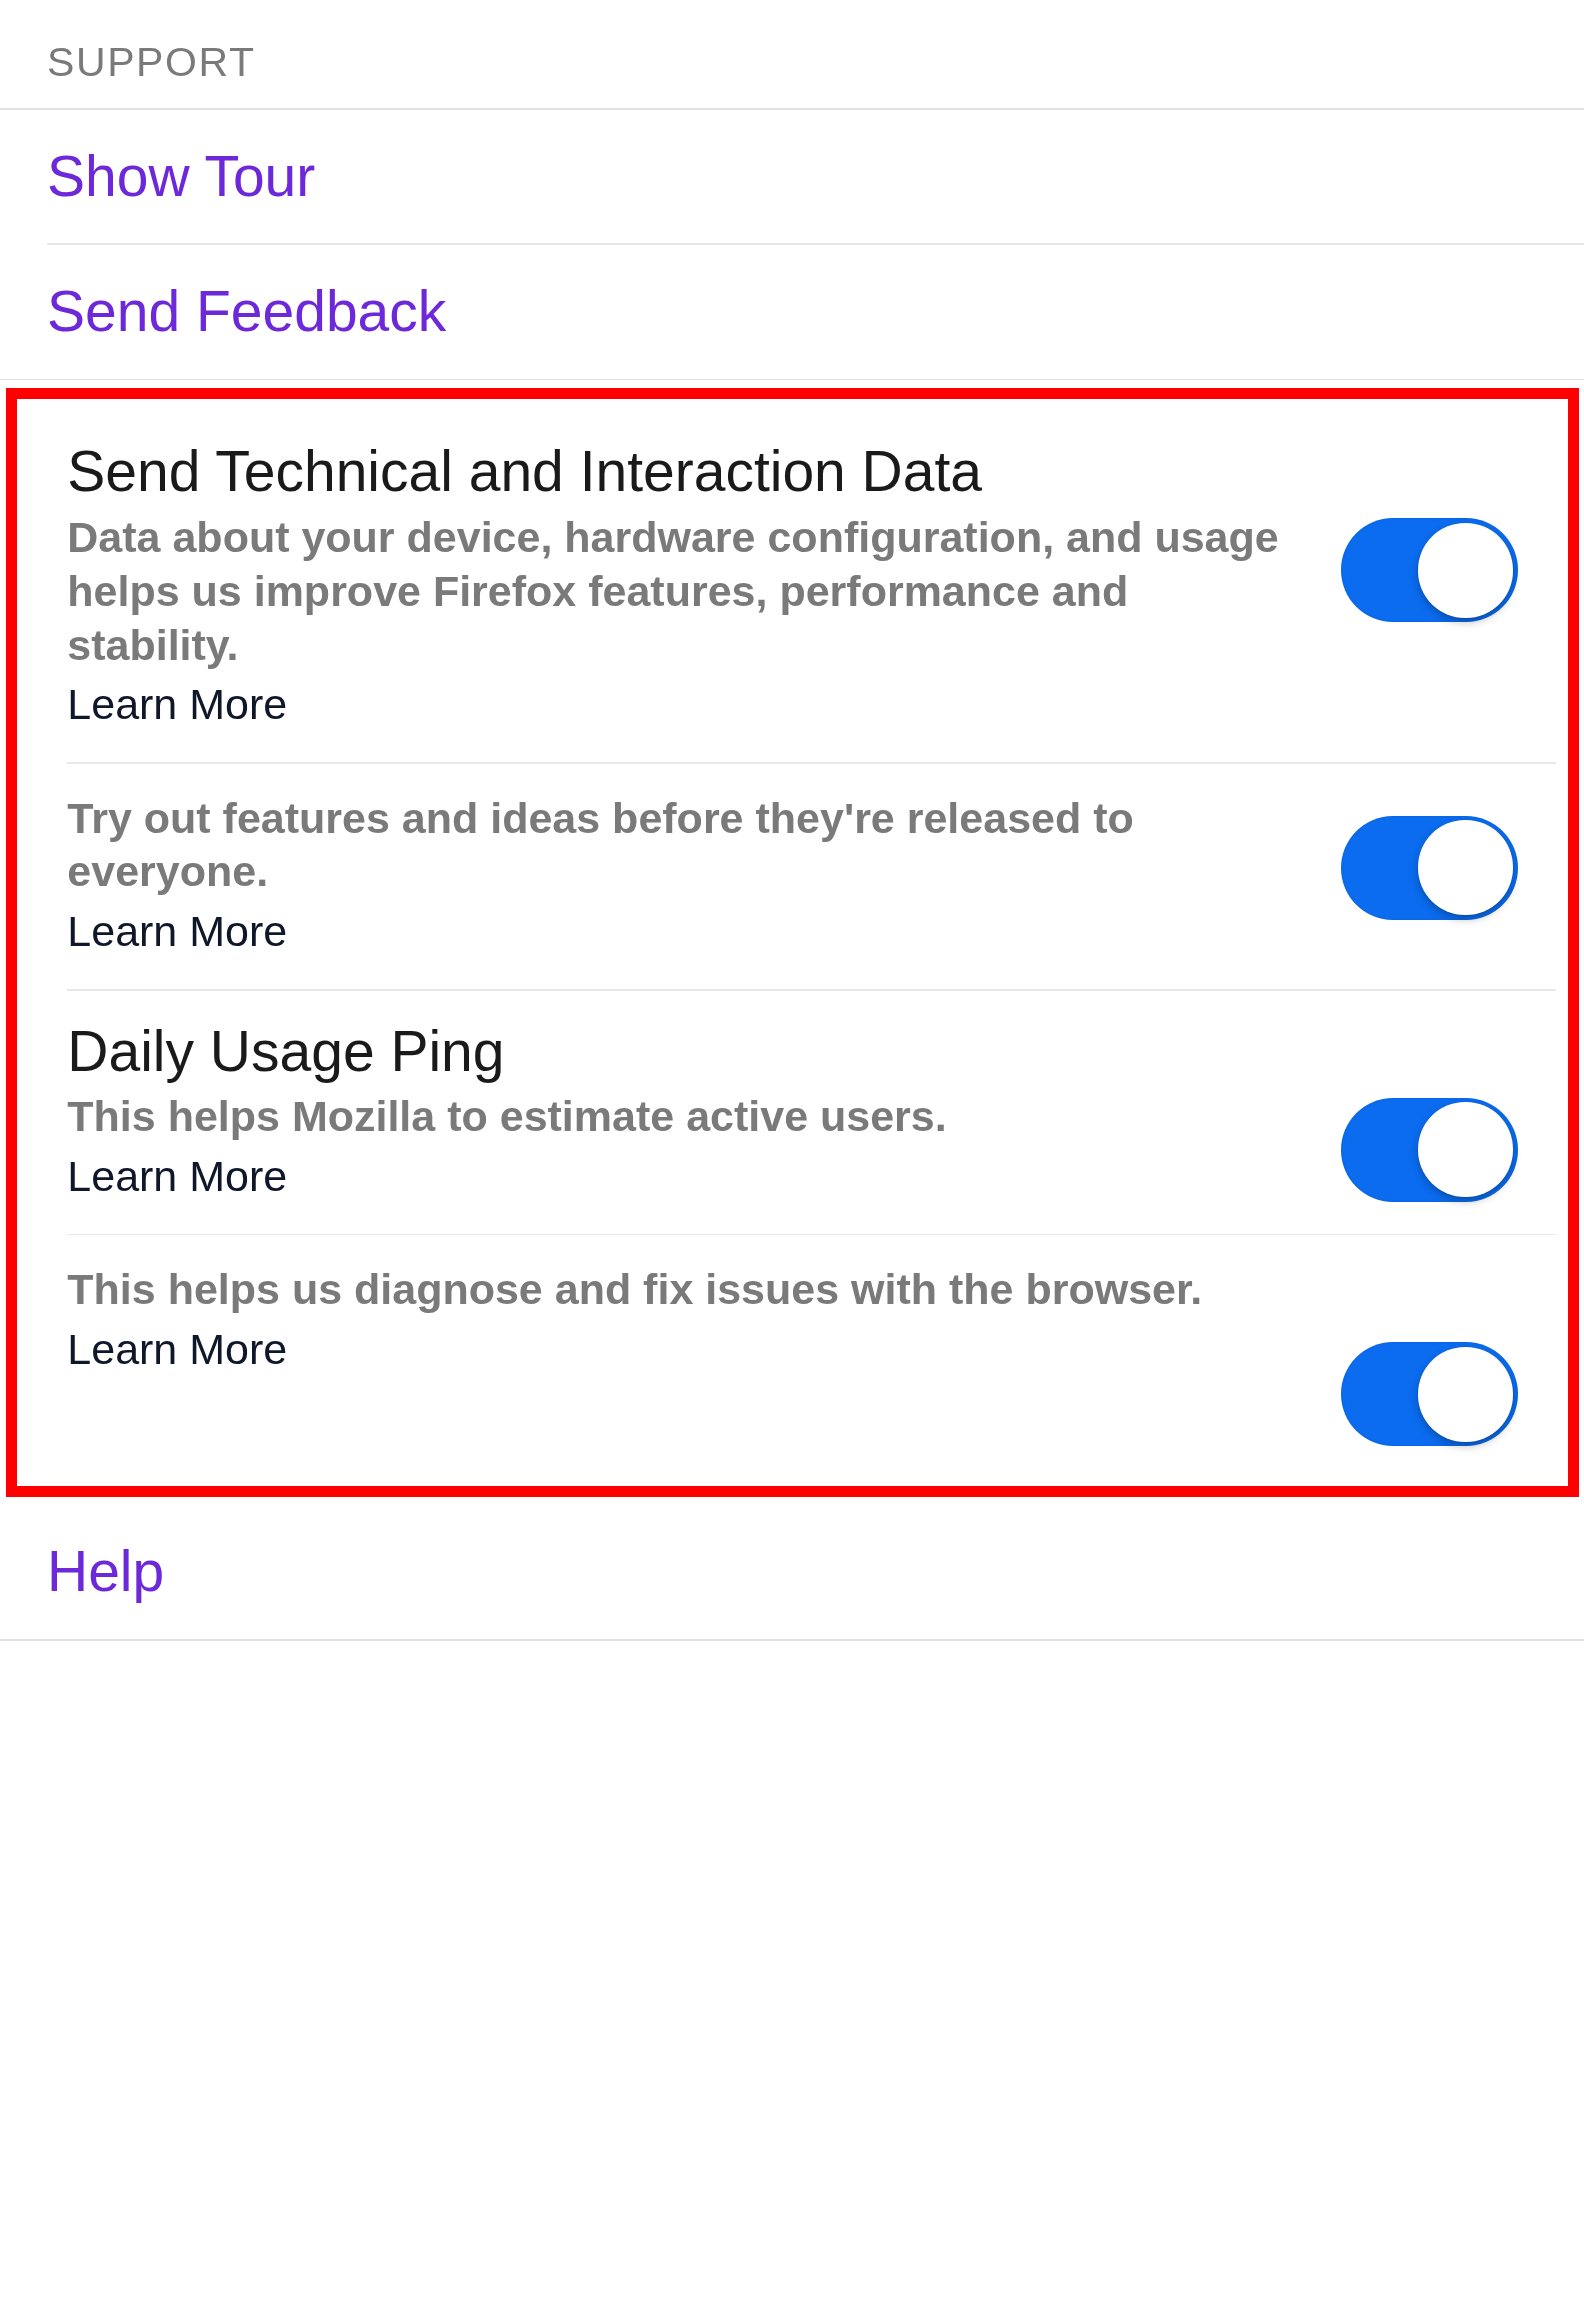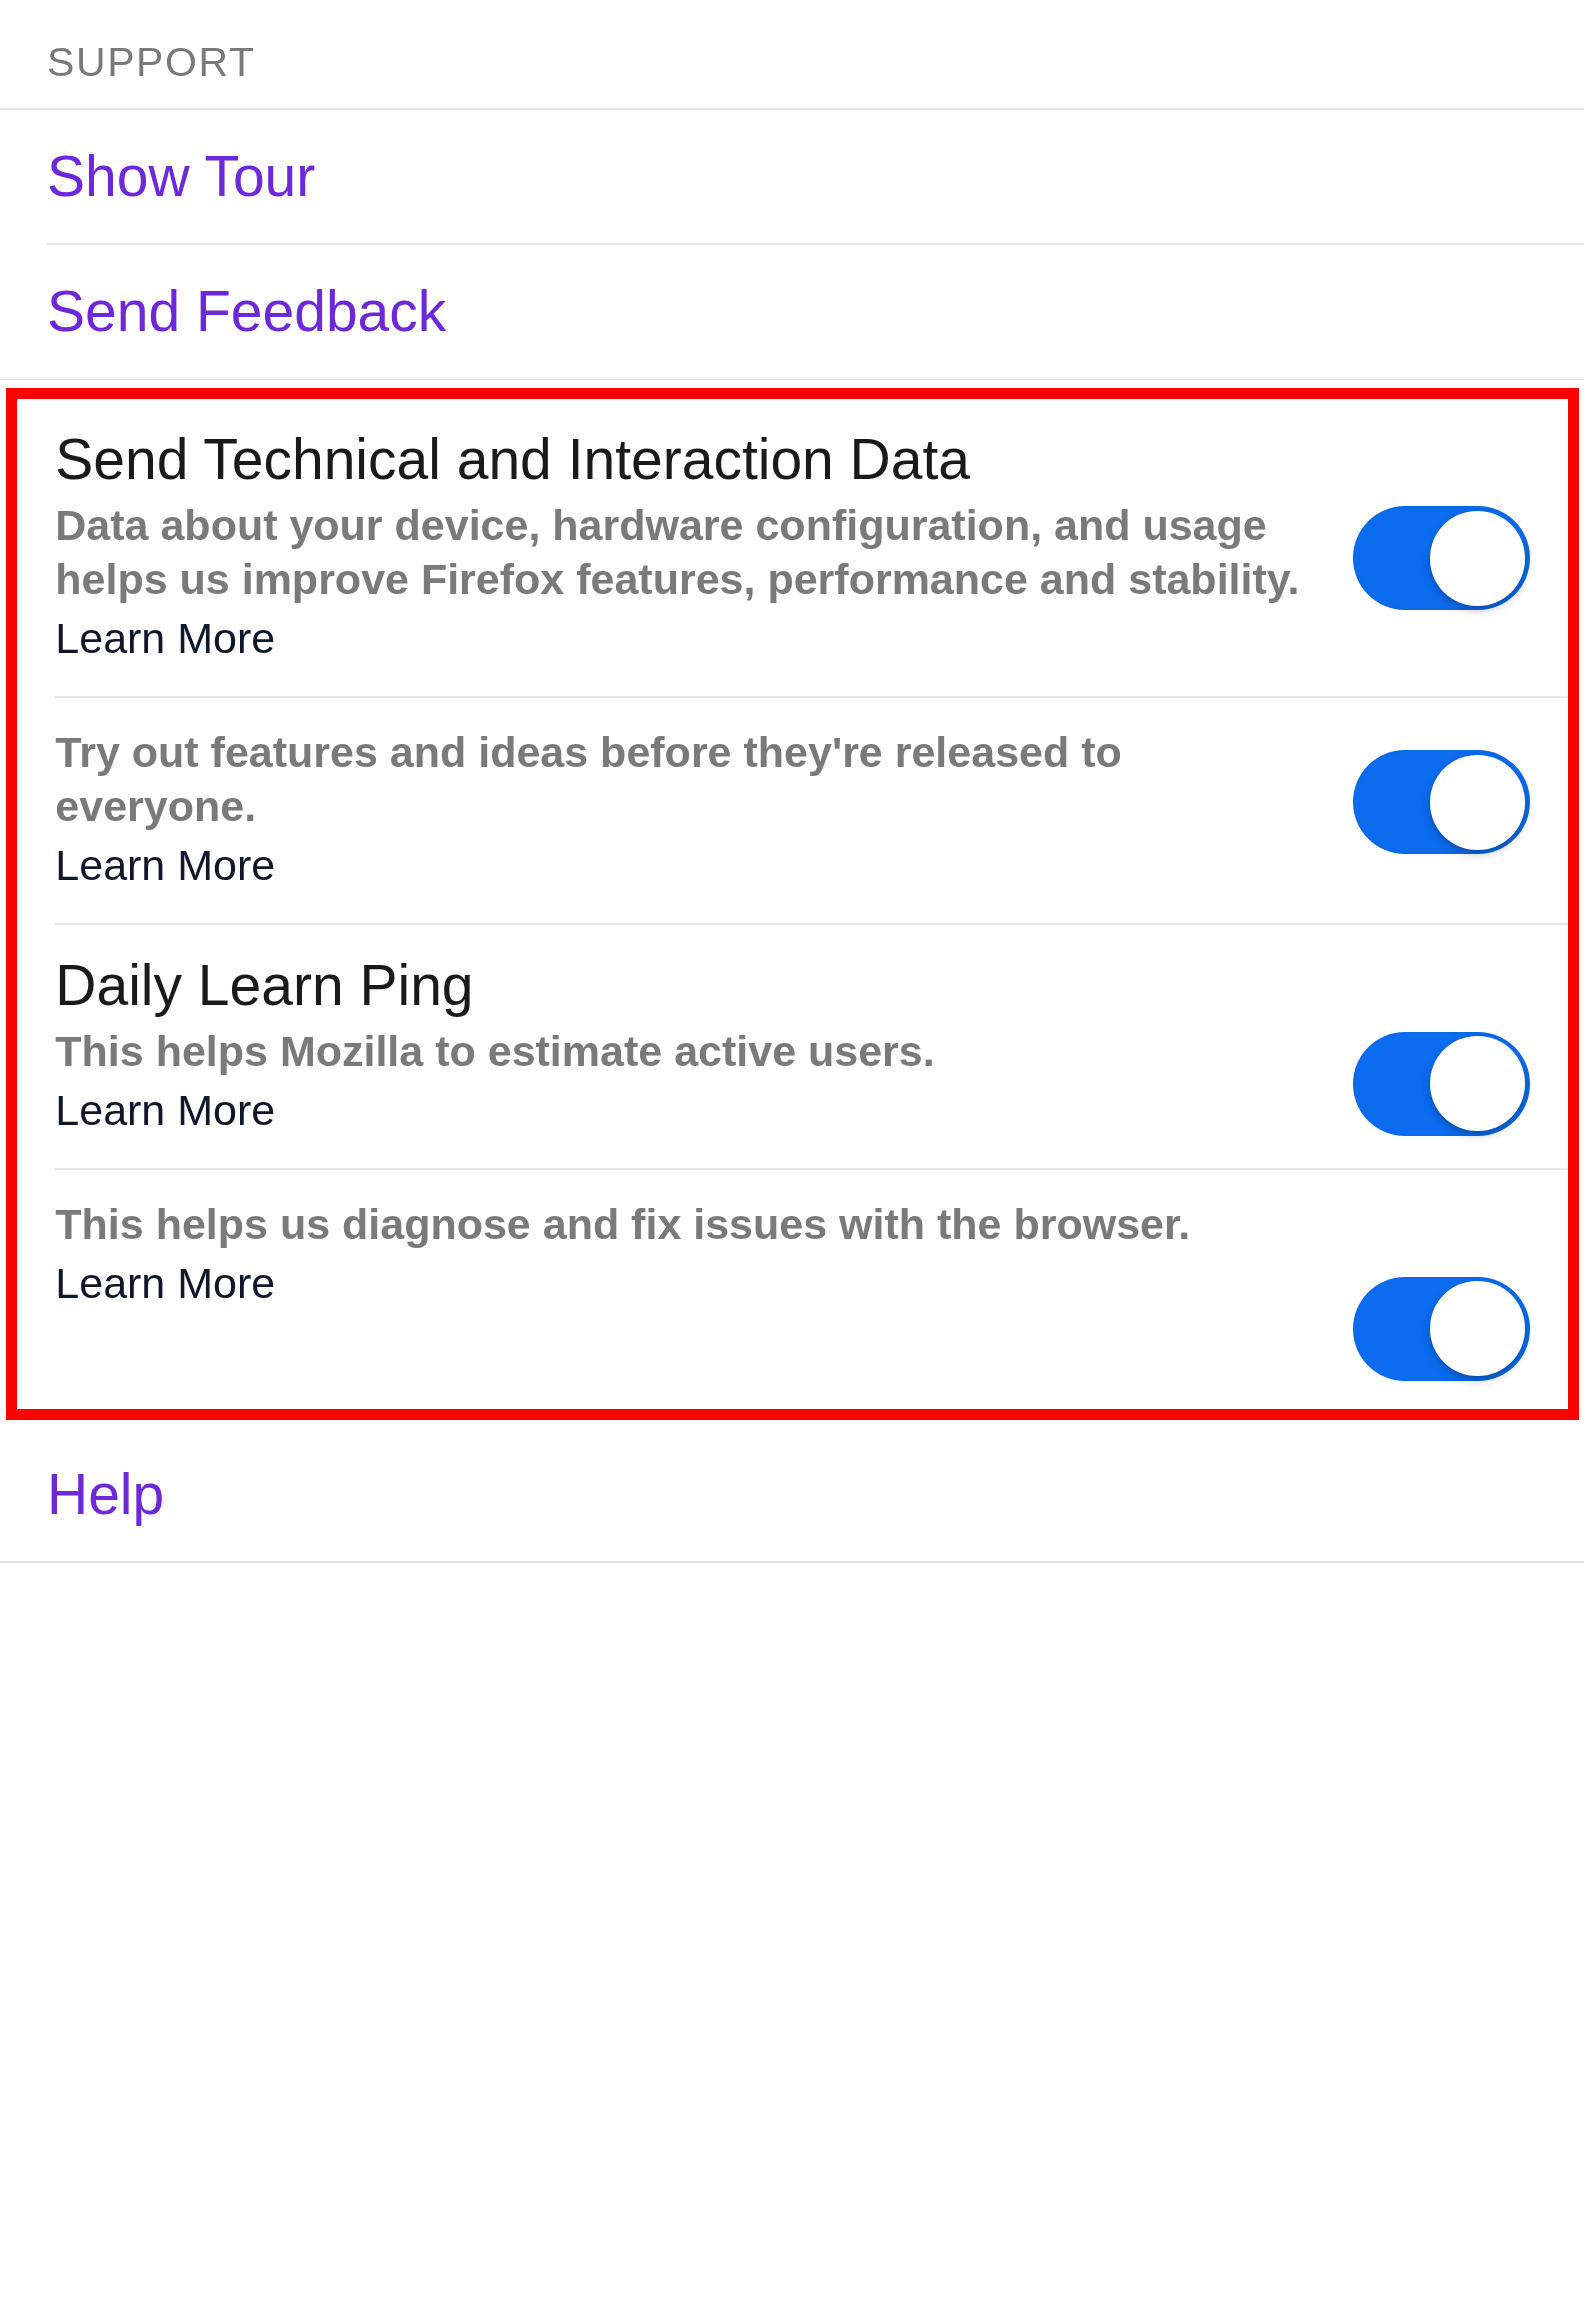--- a/index.html
+++ b/index.html
@@ -41,21 +41,21 @@
       font-size: 57px;
       font-weight: 400;
       color: #6d28d9;
       cursor: pointer;
       line-height: 1.1;
     }
 
     .highlight-box {
       border: 11px solid #ff0000;
       margin: 8px 6.3px 8px 6.3px;
-      padding: 0;
+      padding: 12px;
     }
 
     .row-toggle {
       padding: 28px 38px 28px 38px;
       display: flex;
       align-items: flex-start;
       justify-content: space-between;
       gap: 32px;
     }
 
@@ -169,21 +169,21 @@
       <div class="toggle">
         <div class="knob"></div>
       </div>
     </div>
   </div>
 
   <div class="divider-inner"></div>
 
   <div class="row-toggle">
     <div class="text-col">
-      <div class="title">Daily Learn Ping</div>
+      <div class="title">Daily Usage Ping</div>
       <div class="desc">This helps Mozilla to estimate active users.</div>
       <span class="learn-more">Learn More</span>
     </div>
     <div class="toggle-wrap">
       <div class="toggle">
         <div class="knob"></div>
       </div>
     </div>
   </div>
 

